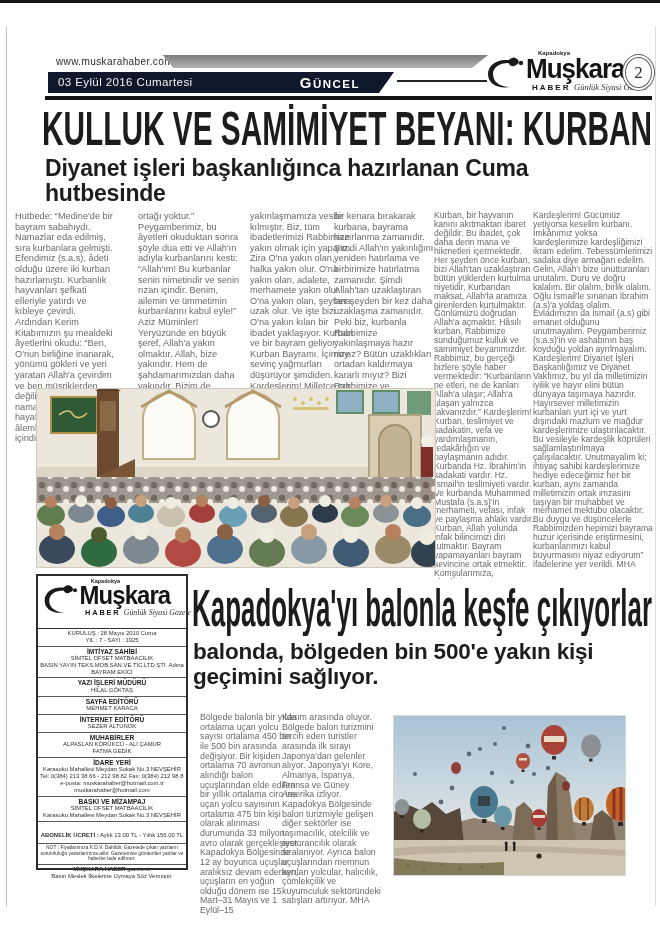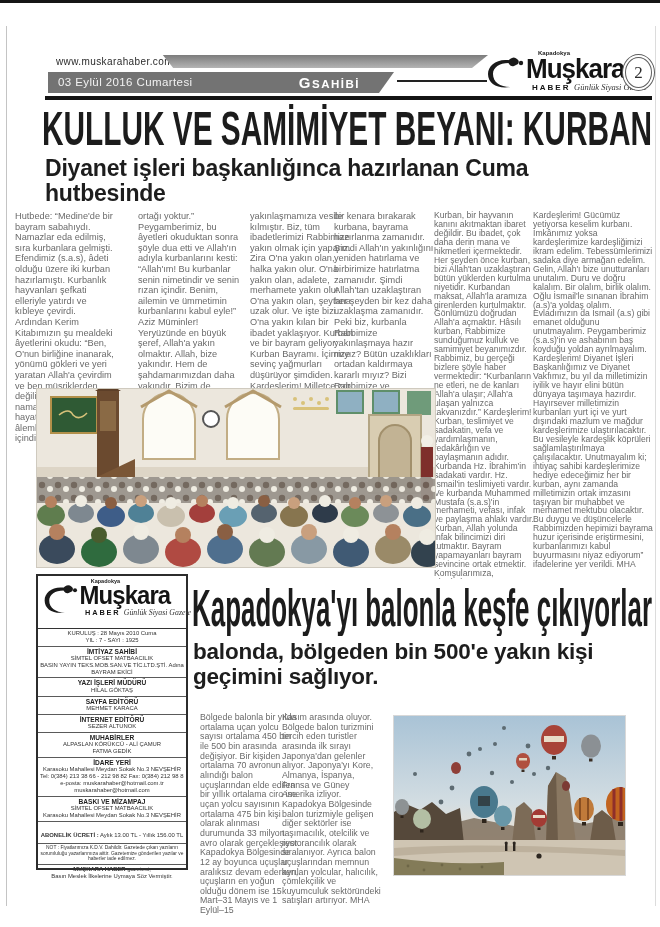--- a/index.html
+++ b/index.html
@@ -13,21 +13,21 @@
   .frame-right{left:655px;top:26px;width:1px;height:880px;background:#dcdcdc;}
 
   
   .gray-bar{left:50px;top:55px;width:438px;height:13px;
     background:linear-gradient(to bottom,#7c7c7c,#b4b4b4);
     clip-path:polygon(0 0,100% 0,calc(100% - 16px) 100%,0 100%);}
   .url-white{left:48px;top:54px;width:126px;height:15px;background:#fff;
     clip-path:polygon(0 0,calc(100% - 12px) 0,100% 100%,0 100%);
     display:flex;align-items:center;}
   .url-white span{font-size:10px;color:#2b2b2b;letter-spacing:.4px;padding-left:8px;}
-  .date-bar{left:48px;top:72px;width:346px;height:21px;background:#737373;
+  .date-bar{left:48px;top:72px;width:346px;height:21px;background:#0f172a;
     clip-path:polygon(0 0,100% 0,calc(100% - 15px) 100%,0 100%);color:#f2f2f2;}
   .date-bar .date{position:absolute;left:10px;top:4px;font-size:11.5px;letter-spacing:.4px;}
   .section-label{position:absolute;right:34px;top:2px;font-weight:bold;letter-spacing:1.5px;color:#fff;}
   .section-label .g1{font-size:15px;}
   .section-label .g2{font-size:11.5px;}
   .thin-line{left:397px;top:80px;width:90px;height:2px;background:#222;}
   .header-rule{left:45px;top:96px;width:607px;height:4px;background:#141414;}
 
   
   .logo{width:150px;height:46px;}
@@ -86,21 +86,21 @@
   <div class="abs frame-top"></div>
   <div class="abs frame-left"></div>
   <div class="abs frame-right"></div>
 
   <div class="abs gray-bar"></div>
   <div class="abs url-white">
     <span>www.muskarahaber.com</span>
   </div>
   <div class="abs date-bar">
     <span class="date">03 Eylül 2016 Cumartesi</span>
-    <span class="section-label"><span class="g1">G</span><span class="g2">SAHİBİ</span></span>
+    <span class="section-label"><span class="g1">G</span><span class="g2">ÜNCEL</span></span>
   </div>
   <div class="abs thin-line"></div>
 
   <div class="abs logo logo-header">
     <svg class="swoosh" width="44" height="36" viewBox="0 0 44 36">
       <path d="M30,6 C14,0 2,8 2,18 C2,28 12,33 24,31 C14,31 7,26 7,18 C7,10 17,5 30,8 Z" fill="#1a1a1a"></path>
       <path d="M24,3 q4,-3 7,0 q3,2 1,5 l-4,2 q-3,1 -5,-2 q-2,-3 1,-5 Z" fill="#1a1a1a"></path>
       <circle cx="35" cy="7" r="2.2" fill="#1a1a1a"></circle>
     </svg>
     <span class="lg-region">Kapadokya</span>

